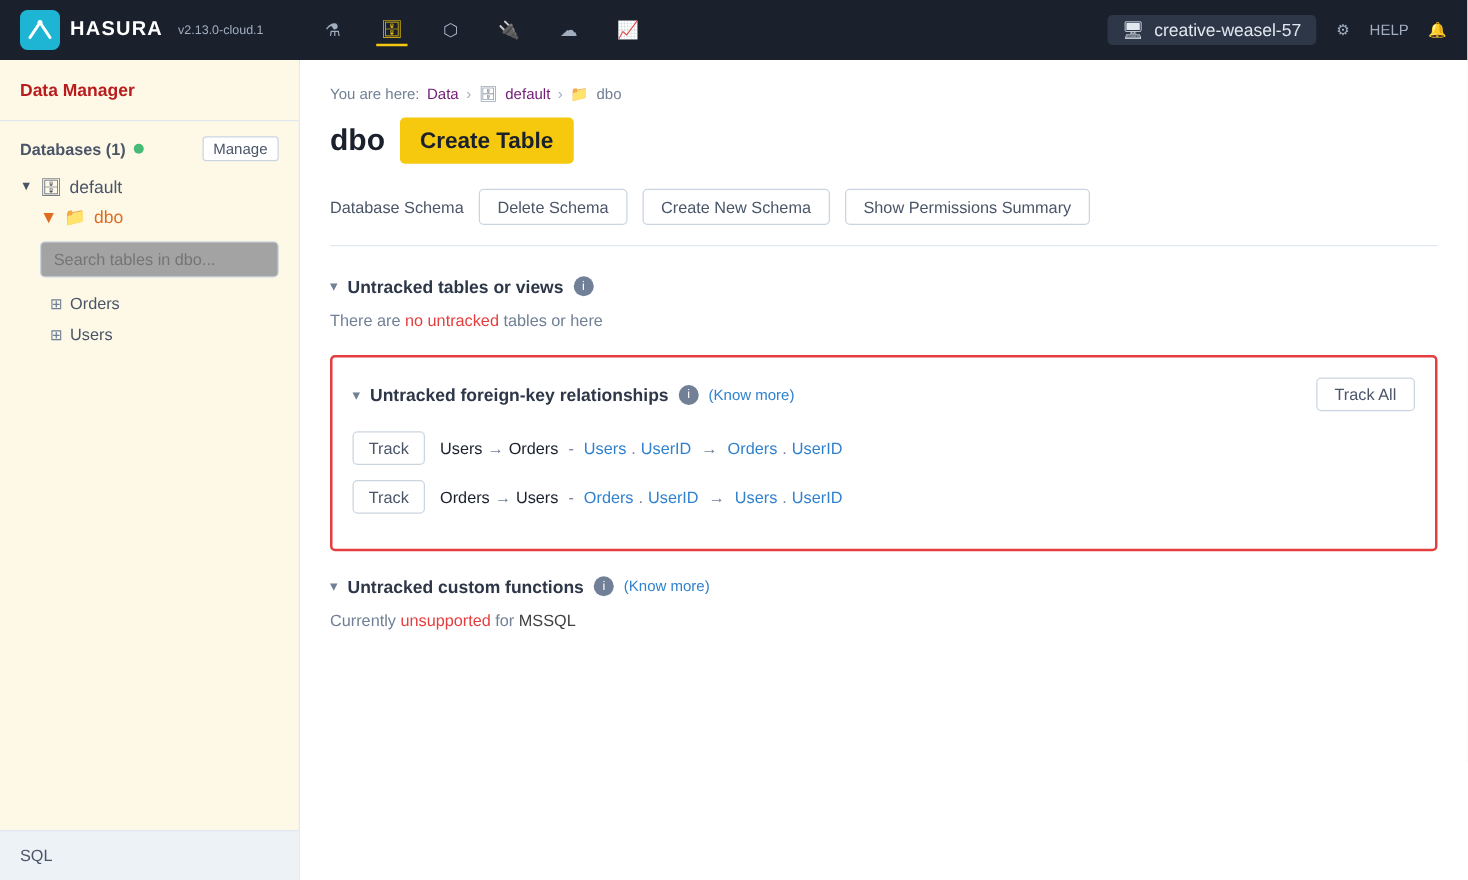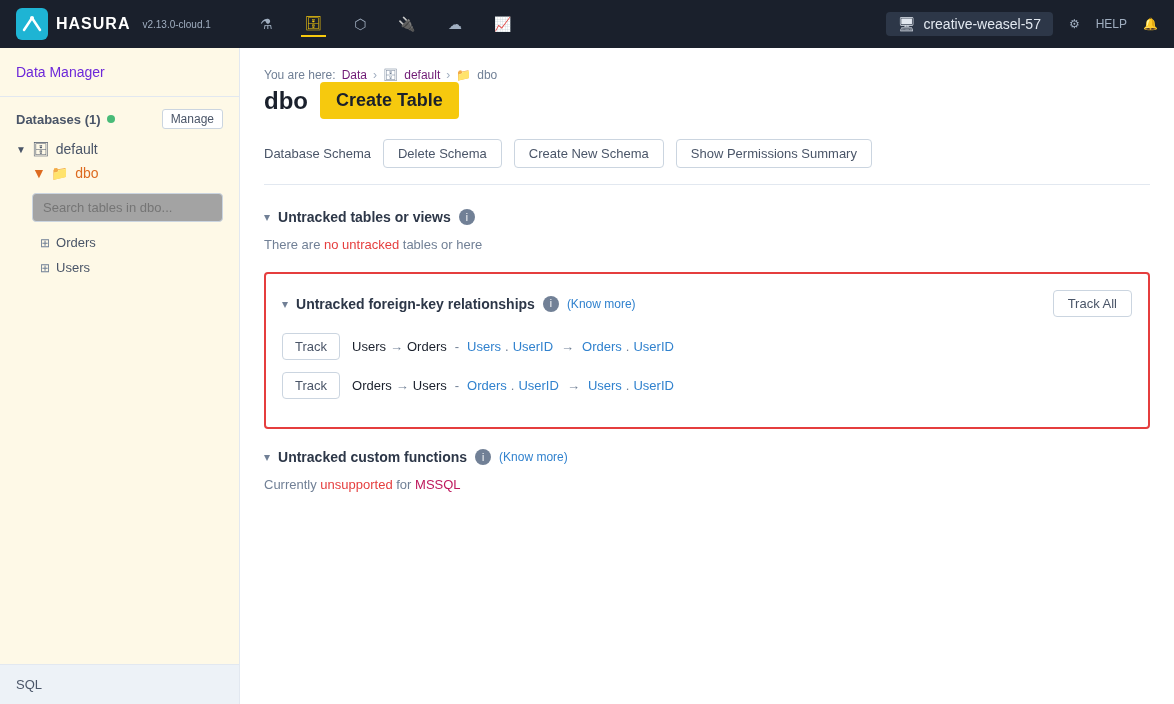--- a/index.html
+++ b/index.html
@@ -86,23 +86,23 @@
     .sidebar {
       width: 240px;
       background: #fef9e7;
       border-right: 1px solid #e2e8f0;
       display: flex;
       flex-direction: column;
       flex-shrink: 0;
     }
     .sidebar-header {
       padding: 16px;
-      font-weight: 400;
+      font-weight: 700;
       font-size: 14px;
-      color: #6d28d9;
+      color: #b91c1c;
       border-bottom: 1px solid #e2e8f0;
       background: #fef9e7;
     }
     .sidebar-section {
       padding: 12px 16px;
       flex: 1;
       overflow-y: auto;
     }
     .databases-header {
       display: flex;
@@ -189,20 +189,21 @@
     
     .content {
       flex: 1;
       overflow-y: auto;
       padding: 20px 24px;
       background: #fff;
     }
     .breadcrumb {
       font-size: 12px;
       color: #718096;
+      margin-bottom: 12px;
       display: flex;
       align-items: center;
       gap: 6px;
     }
     .breadcrumb a { color: #701a75; text-decoration: none; }
     .breadcrumb .sep { color: #a0aec0; }
     .page-title-row {
       display: flex;
       align-items: center;
       gap: 12px;
@@ -353,21 +354,21 @@
       display: flex;
       align-items: center;
       gap: 8px;
       margin-bottom: 12px;
     }
     .unsupported-text {
       font-size: 13px;
       color: #718096;
     }
     .unsupported-text .mssql-link {
-      color: #be185d;
+      color: #404040;
     }
   </style>
 </head>
 <body>
 
 <nav class="top-nav">
   <div class="logo-area">
     <svg class="logo-icon" viewBox="0 0 32 32" fill="none" xmlns="http://www.w3.org/2000/svg">
       <rect width="32" height="32" rx="6" fill="#1eb4d4"></rect>
       <path d="M8 22L16 10L24 22" stroke="white" stroke-width="2.5" stroke-linecap="round" stroke-linejoin="round" fill="none"></path>

